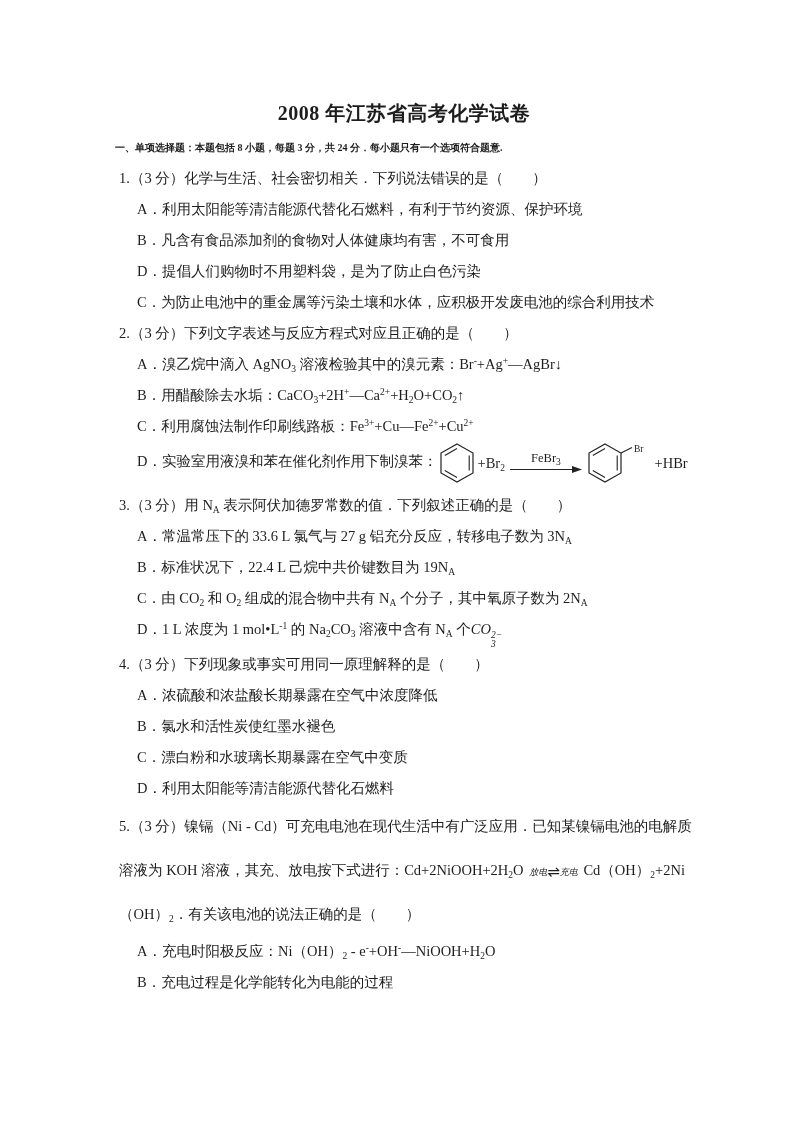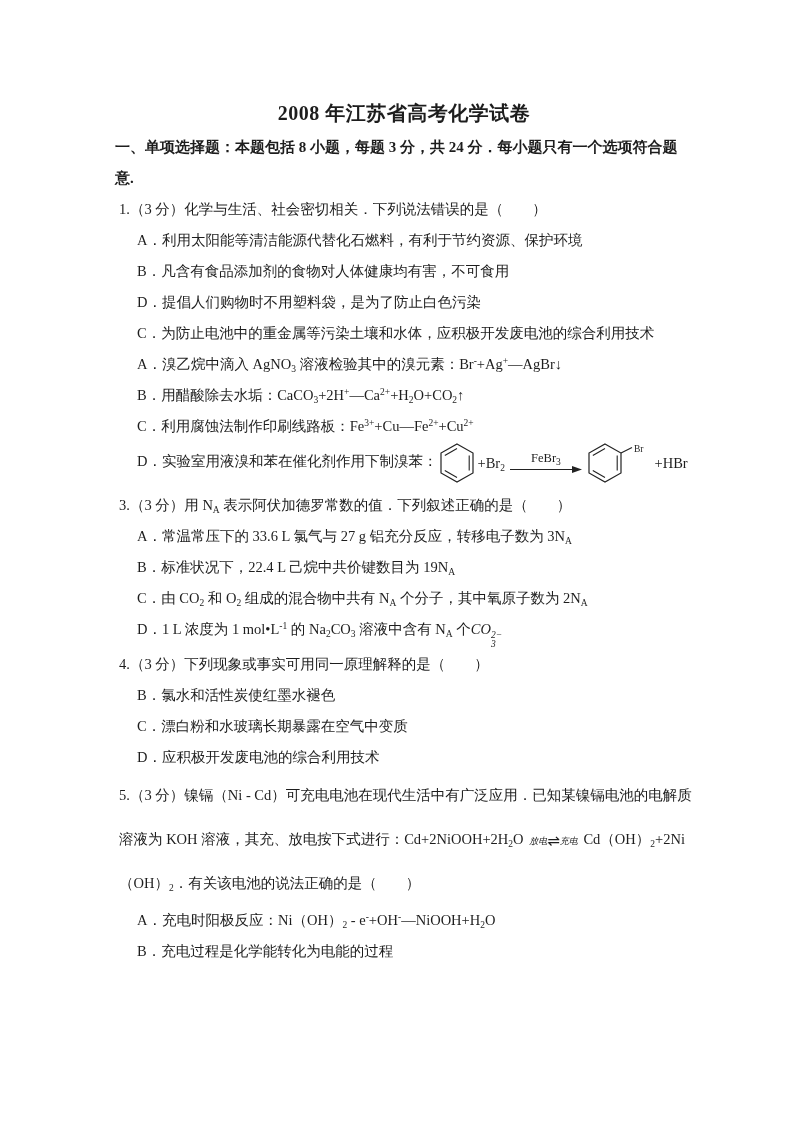--- a/index.html
+++ b/index.html
@@ -3,21 +3,21 @@
 <meta charset="utf-8">
 <style>
   html,body{margin:0;padding:0;background:#fff;}
   .page{
     position:relative;width:793px;height:1122px;background:#fff;box-sizing:border-box;
     padding:100px 100px 0 115px;overflow:hidden;
     font-family:"Liberation Serif","DejaVu Sans",serif;color:#1d1d1d;font-size:14.5px;
   }
   p{margin:0;}
   .title{font-size:20px;font-weight:bold;text-align:center;line-height:26px;margin:0 0 6px 0;letter-spacing:.5px;}
-  .section{font-weight:bold;line-height:31px;font-size:15px;}
+  .section{font-weight:bold;line-height:31px;font-size:10px;}
   .stem{line-height:31px;padding-left:4px;}
   .option{line-height:31px;padding-left:22px;}
   .q5-stem{line-height:44px;}
   .rxn-line{min-height:48px;}
   sub,sup{font-size:9.5px;line-height:0;}
   sub{vertical-align:-2.5px;}
   sup{vertical-align:5.5px;}
   i{font-style:italic;}
   
   .stack{display:inline-flex;flex-direction:column;align-items:flex-start;font-style:italic;
@@ -45,20 +45,21 @@
 
   <div>
     <p class="stem">1.（3 分）化学与生活、社会密切相关．下列说法错误的是（　　）</p>
     <p class="option">A．利用太阳能等清洁能源代替化石燃料，有利于节约资源、保护环境</p>
     <p class="option">B．凡含有食品添加剂的食物对人体健康均有害，不可食用</p>
     <p class="option">D．提倡人们购物时不用塑料袋，是为了防止白色污染</p>
     <p class="option">C．为防止电池中的重金属等污染土壤和水体，应积极开发废电池的综合利用技术</p>
   </div>
 
   <div>
+    <p class="stem">2.（3 分）下列文字表述与反应方程式对应且正确的是（　　）</p>
     <p class="option">A．溴乙烷中滴入 AgNO<sub>3</sub> 溶液检验其中的溴元素：Br<sup>-</sup>+Ag<sup>+</sup>—AgBr↓</p>
     <p class="option">B．用醋酸除去水垢：CaCO<sub>3</sub>+2H<sup>+</sup>—Ca<sup>2+</sup>+H<sub>2</sub>O+CO<sub>2</sub>↑</p>
     <p class="option">C．利用腐蚀法制作印刷线路板：Fe<sup>3+</sup>+Cu—Fe<sup>2+</sup>+Cu<sup>2+</sup></p>
     <p class="option rxn-line">D．实验室用液溴和苯在催化剂作用下制溴苯：<span class="rxn">
           <svg width="36" height="42" viewBox="0 0 36 42">
             <polygon points="18,2 34,11 34,31 18,40 2,31 2,11" fill="none" stroke="#222" stroke-width="1.2"></polygon>
             <line x1="30.2" y1="13.4" x2="30.2" y2="28.6" stroke="#222" stroke-width="1.1"></line>
             <line x1="18" y1="6.6" x2="5.8" y2="13.4" stroke="#222" stroke-width="1.1"></line>
             <line x1="5.8" y1="28.6" x2="18" y2="35.4" stroke="#222" stroke-width="1.1"></line>
           </svg>
@@ -88,23 +89,24 @@
     <p class="option">B．标准状况下，22.4 L 己烷中共价键数目为 19N<sub>A</sub></p>
     <p class="option">C．由 CO<sub>2</sub> 和 O<sub>2</sub> 组成的混合物中共有 N<sub>A</sub> 个分子，其中氧原子数为 2N<sub>A</sub></p>
     <p class="option">D．1 L 浓度为 1 mol•L<sup>-1</sup> 的 Na<sub>2</sub>CO<sub>3</sub> 溶液中含有 N<sub>A</sub> 个<i>CO</i><span class="stack">
           <span>2−</span>
           <span>3</span>
         </span></p>
   </div>
 
   <div>
     <p class="stem">4.（3 分）下列现象或事实可用同一原理解释的是（　　）</p>
+    <p class="option">A．浓硫酸和浓盐酸长期暴露在空气中浓度降低</p>
     <p class="option">B．氯水和活性炭使红墨水褪色</p>
     <p class="option">C．漂白粉和水玻璃长期暴露在空气中变质</p>
-    <p class="option">D．应积极开发废电池的综合利用技术</p>
+    <p class="option">D．利用太阳能等清洁能源代替化石燃料</p>
   </div>
 
   <div>
     <p class="stem q5-stem">5.（3 分）镍镉（Ni - Cd）可充电电池在现代生活中有广泛应用．已知某镍镉电池的电解质溶液为 KOH 溶液，其充、放电按下式进行：Cd+2NiOOH+2H<sub>2</sub>O <span class="eqwrap">
           <span class="eqlbl">放电</span>
           <span class="eqarr">⇌</span>
           <span class="eqlbl">充电</span>
         </span> Cd（OH）<sub>2</sub>+2Ni（OH）<sub>2</sub>．有关该电池的说法正确的是（　　）</p>
     <p class="option">A．充电时阳极反应：Ni（OH）<sub>2</sub> - e<sup>-</sup>+OH<sup>-</sup>—NiOOH+H<sub>2</sub>O</p>
     <p class="option">B．充电过程是化学能转化为电能的过程</p>

